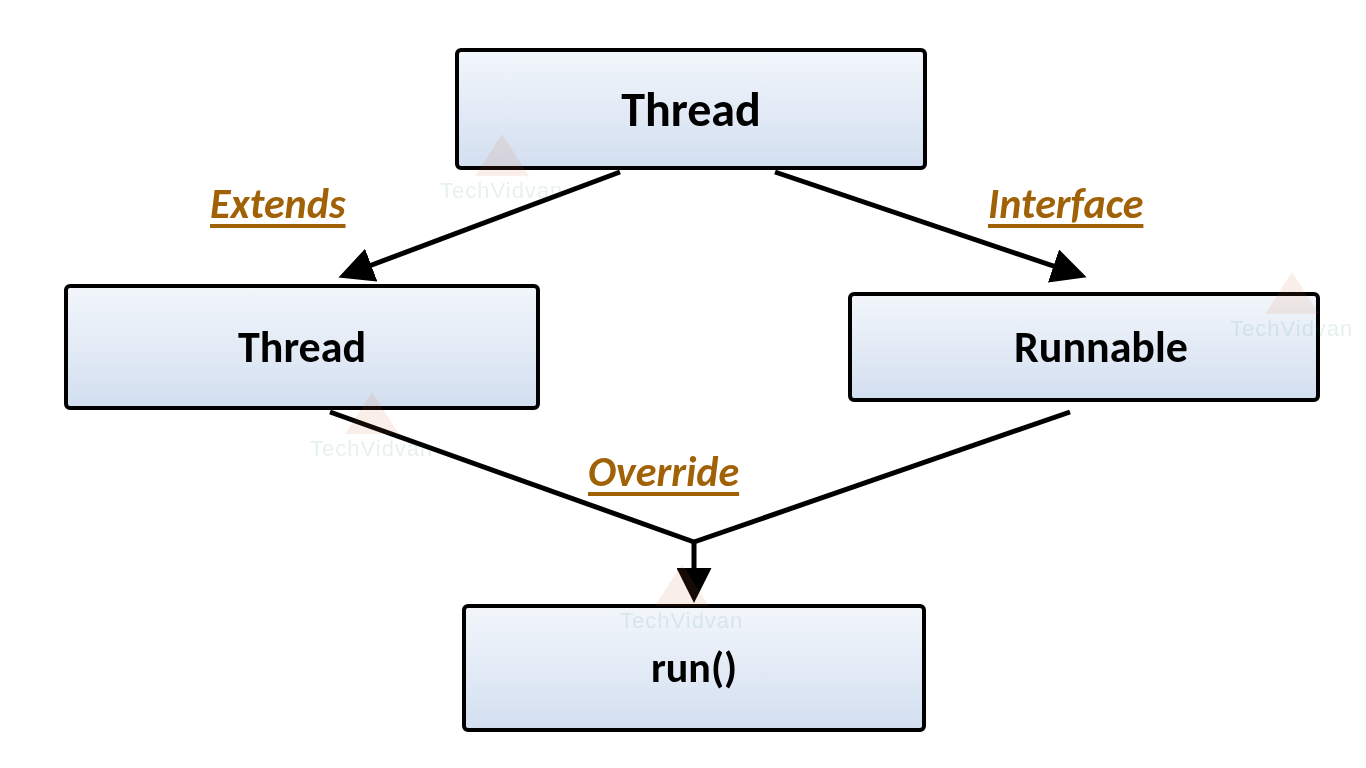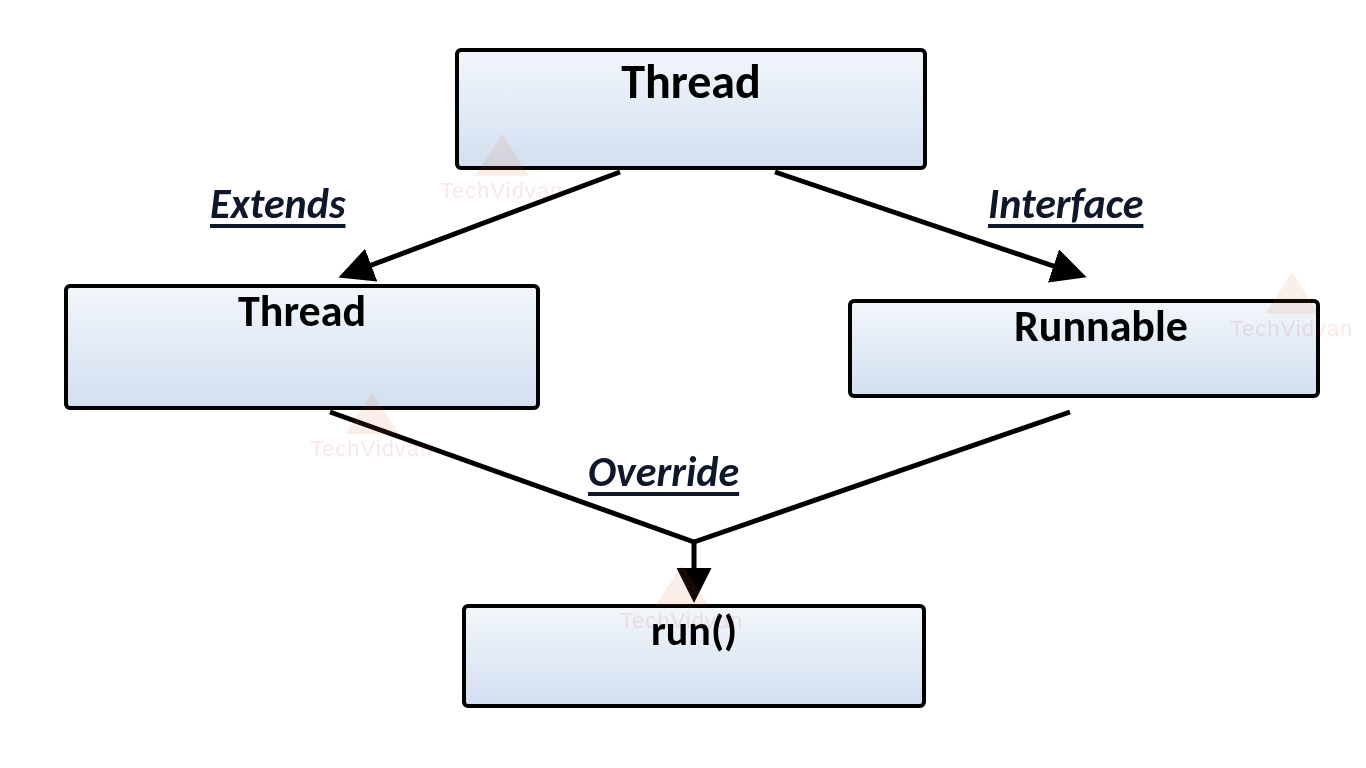--- a/index.html
+++ b/index.html
@@ -13,21 +13,21 @@
     overflow: hidden;
   }
   .box {
     position: absolute;
     border: 4px solid #000;
     border-radius: 6px;
     background: linear-gradient(to bottom, #f2f6fb 0%, #d3dff0 100%);
     display: flex;
     flex-direction: column;
     align-items: center;
-    justify-content: flex-start;
+    justify-content: center;
     font-weight: 700;
     color: #000;
     text-align: center;
     box-sizing: border-box;
   }
   #box-thread {
     left: 455px;
     top: 48px;
     width: 472px;
     height: 122px;
@@ -36,41 +36,41 @@
   #box-thread-class {
     left: 64px;
     top: 284px;
     width: 476px;
     height: 126px;
     font-size: 44px;
     line-height: 1.05;
   }
   #box-runnable {
     left: 848px;
-    top: 299px;
+    top: 292px;
     width: 472px;
-    height: 99px;
+    height: 110px;
     font-size: 44px;
     line-height: 1.05;
     padding-left: 34px;
   }
   #box-run {
     left: 462px;
     top: 604px;
     width: 464px;
-    height: 104px;
+    height: 128px;
     font-size: 42px;
     line-height: 1.1;
   }
   .edge-label {
     position: absolute;
     font-style: italic;
     font-weight: 700;
     font-size: 42px;
-    color: #0f172a;
+    color: #a16207;
     text-decoration: underline;
     text-underline-offset: 6px;
   }
   #label-extends    { left: 210px; top: 178px; }
   #label-implements { left: 988px; top: 178px; }
   #label-override   { left: 588px; top: 446px; }
 
   svg.arrows {
     position: absolute;
     left: 0;
@@ -79,21 +79,21 @@
     height: 768px;
     pointer-events: none;
   }
 
   .watermark {
     position: absolute;
     display: flex;
     flex-direction: column;
     align-items: center;
     opacity: 0.10;
-    color: #b91c1c;
+    color: #0f766e;
     font-family: Arial, sans-serif;
     user-select: none;
     pointer-events: none;
   }
   .watermark svg { display:block; }
   .watermark .txt {
     font-size: 22px;
     letter-spacing: 1px;
     margin-top: -2px;
     white-space: nowrap;

